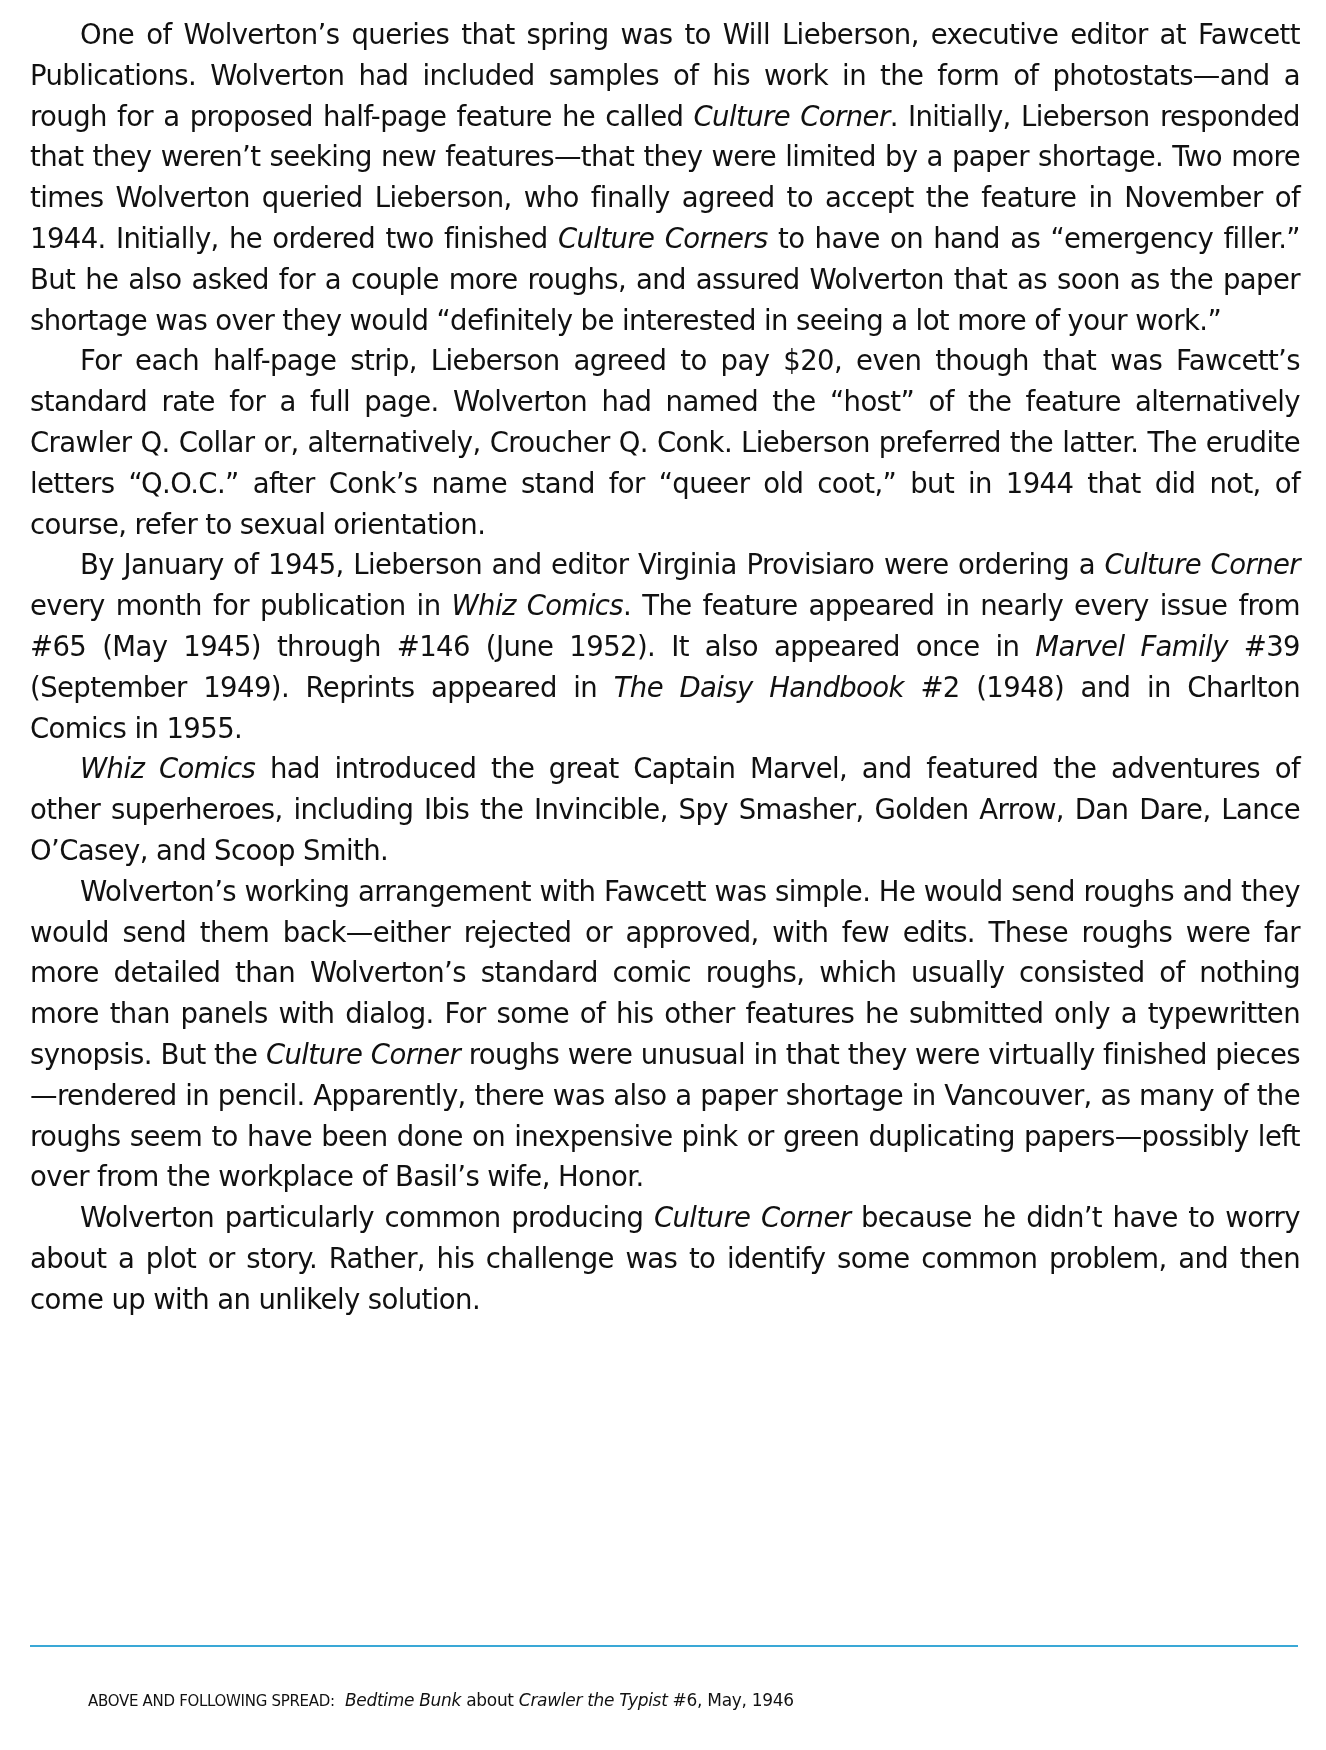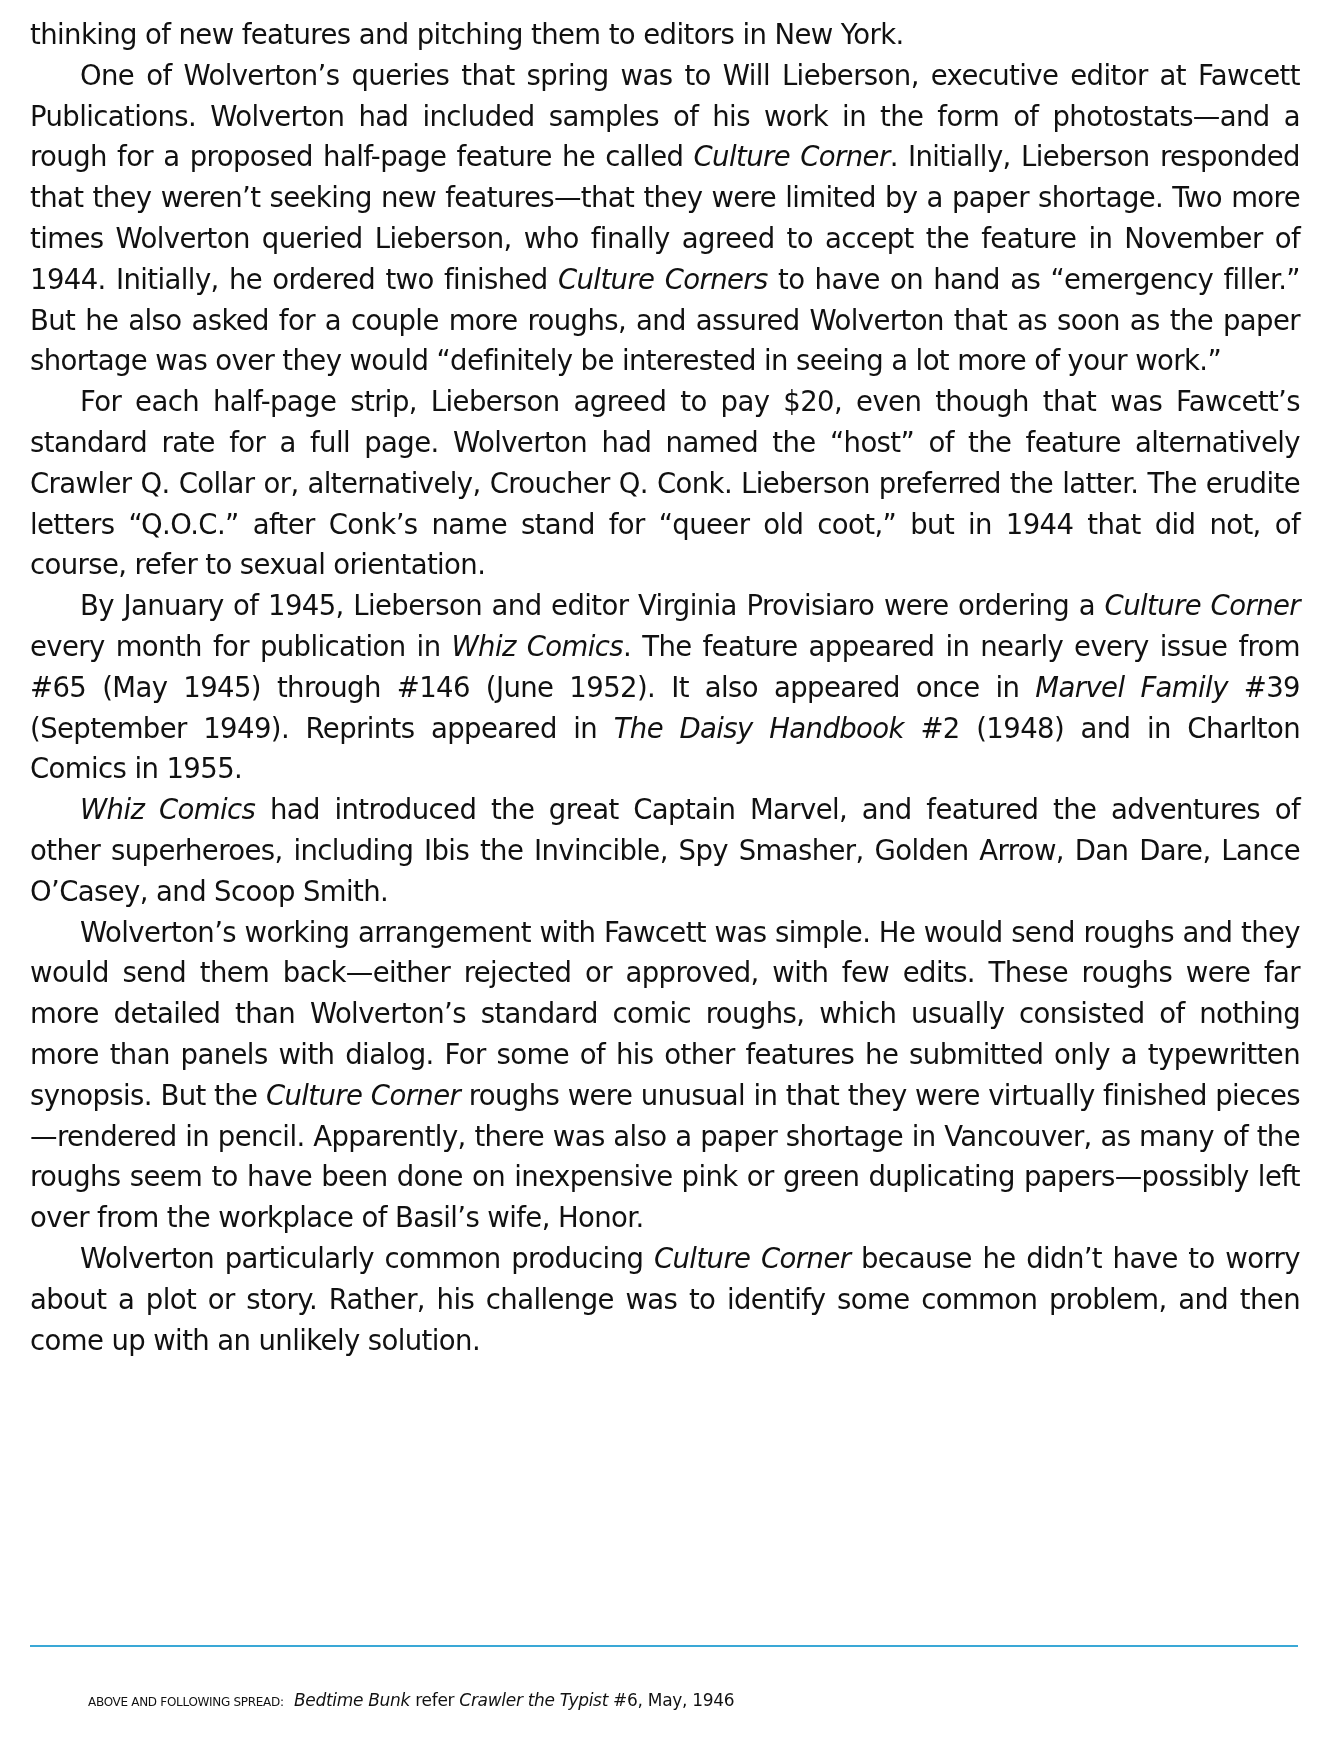--- a/index.html
+++ b/index.html
@@ -15,33 +15,32 @@
   .page em { }
   .rule {
     position: absolute; left: 30px; top: 1645px; width: 1268px; height: 2px;
     background: #3aa8d6;
   }
   .caption {
     position: absolute; left: 88px; top: 1690px;
     font-family: "DejaVu Sans", sans-serif; font-size: 17px; color: #111;
     letter-spacing: -0.3px;
   }
-  .caption .lead { font-size: 12px; }
+  .caption .lead { font-size: 15px; }
 </style>
 </head>
 <body>
 
 <div class="page" id="body-text">
-    <p><span>thinking of new features and pitching them to editors in New York.</span></p>
     <p class="indent"><span>One of Wolverton’s queries that spring was to Will Lieberson, executive editor at Fawcett Publications. Wolverton had included samples of his work in the form of photostats—and a rough for a proposed half-page feature he called </span><em>Culture Corner</em><span>. Initially, Lieberson responded that they weren’t seeking new features—that they were limited by a paper shortage. Two more times Wolverton queried Lieberson, who finally agreed to accept the feature in November of 1944. Initially, he ordered two finished </span><em>Culture Corners</em><span> to have on hand as “emergency filler.” But he also asked for a couple more roughs, and assured Wolverton that as soon as the paper shortage was over they would “definitely be interested in seeing a lot more of your work.”</span></p>
     <p class="indent"><span>For each half-page strip, Lieberson agreed to pay $20, even though that was Fawcett’s standard rate for a full page. Wolverton had named the “host” of the feature alternatively Crawler Q. Collar or, alternatively, Croucher Q. Conk. Lieberson preferred the latter. The erudite letters “Q.O.C.” after Conk’s name stand for “queer old coot,” but in 1944 that did not, of course, refer to sexual orientation.</span></p>
     <p class="indent"><span>By January of 1945, Lieberson and editor Virginia Provisiaro were ordering a </span><em>Culture Corner</em><span> every month for publication in </span><em>Whiz Comics</em><span>. The feature appeared in nearly every issue from #65 (May 1945) through #146 (June 1952). It also appeared once in </span><em>Marvel Family</em><span> #39 (September 1949). Reprints appeared in </span><em>The Daisy Handbook</em><span> #2 (1948) and in Charlton Comics in 1955.</span></p>
     <p class="indent"><em>Whiz Comics</em><span> had introduced the great Captain Marvel, and featured the adventures of other superheroes, including Ibis the Invincible, Spy Smasher, Golden Arrow, Dan Dare, Lance O’Casey, and Scoop Smith.</span></p>
     <p class="indent"><span>Wolverton’s working arrangement with Fawcett was simple. He would send roughs and they would send them back—either rejected or approved, with few edits. These roughs were far more detailed than Wolverton’s standard comic roughs, which usually consisted of nothing more than panels with dialog. For some of his other features he submitted only a typewritten synopsis. But the </span><em>Culture Corner</em><span> roughs were unusual in that they were virtually finished pieces—rendered in pencil. Apparently, there was also a paper shortage in Vancouver, as many of the roughs seem to have been done on inexpensive pink or green duplicating papers—possibly left over from the workplace of Basil’s wife, Honor.</span></p>
     <p class="indent"><span>Wolverton particularly common producing </span><em>Culture Corner</em><span> because he didn’t have to worry about a plot or story. Rather, his challenge was to identify some common problem, and then come up with an unlikely solution.</span></p>
   </div>
 
 <div class="rule"></div>
 
 <div class="caption">
   <span class="lead">ABOVE AND FOLLOWING SPREAD:</span>&nbsp;
-  <em>Bedtime Bunk</em><span> refer </span><em>Crawler the Typist</em><span> #6, May, 1946</span>
+  <em>Bedtime Bunk</em><span> about </span><em>Crawler the Typist</em><span> #6, May, 1946</span>
 </div>
 
 </body></html>

